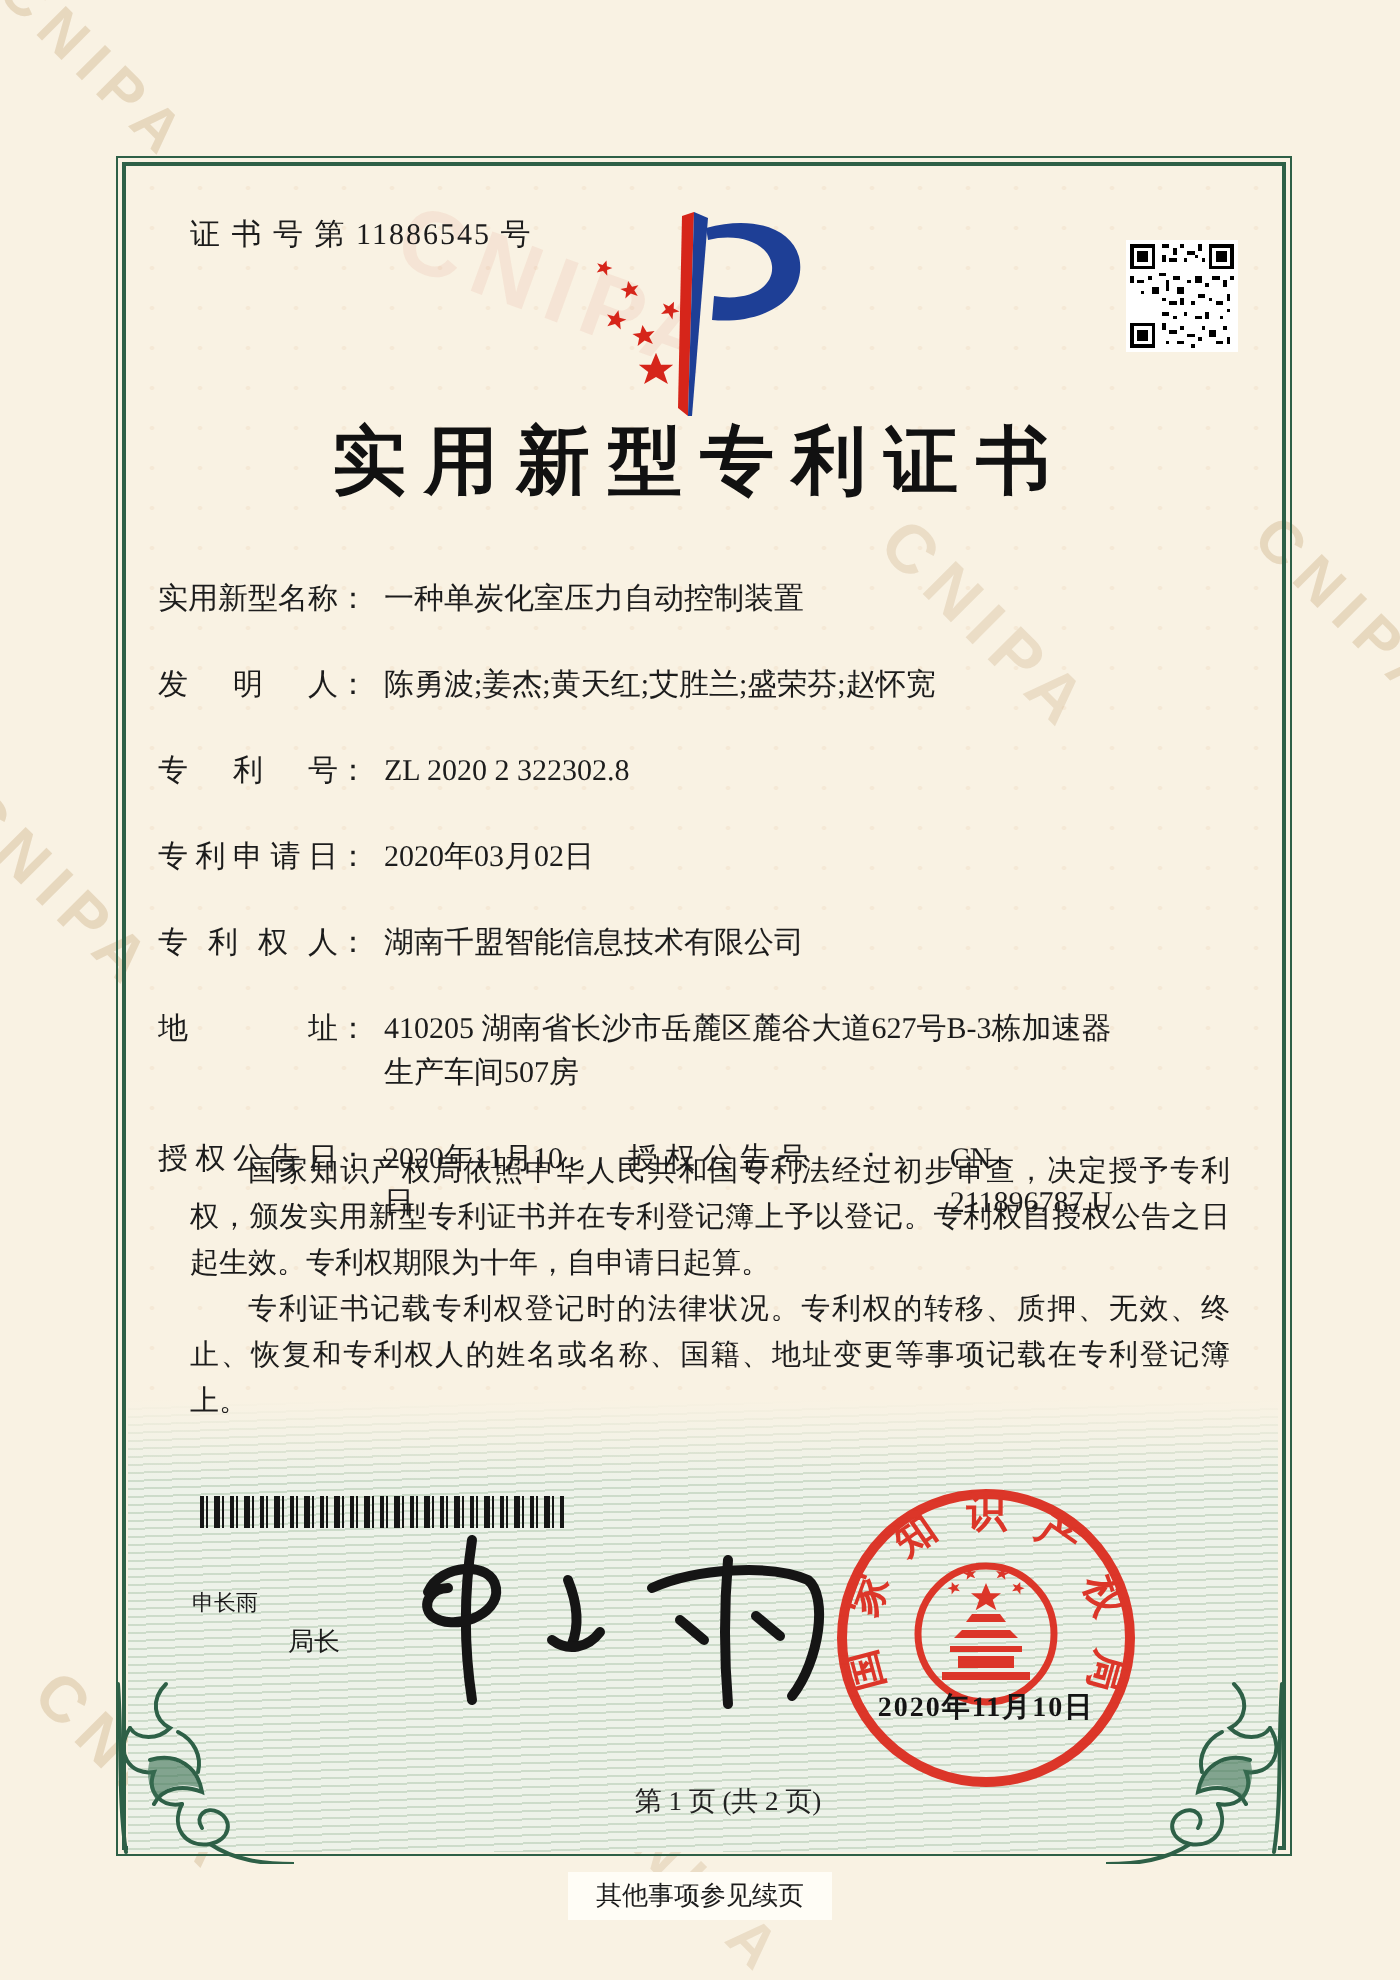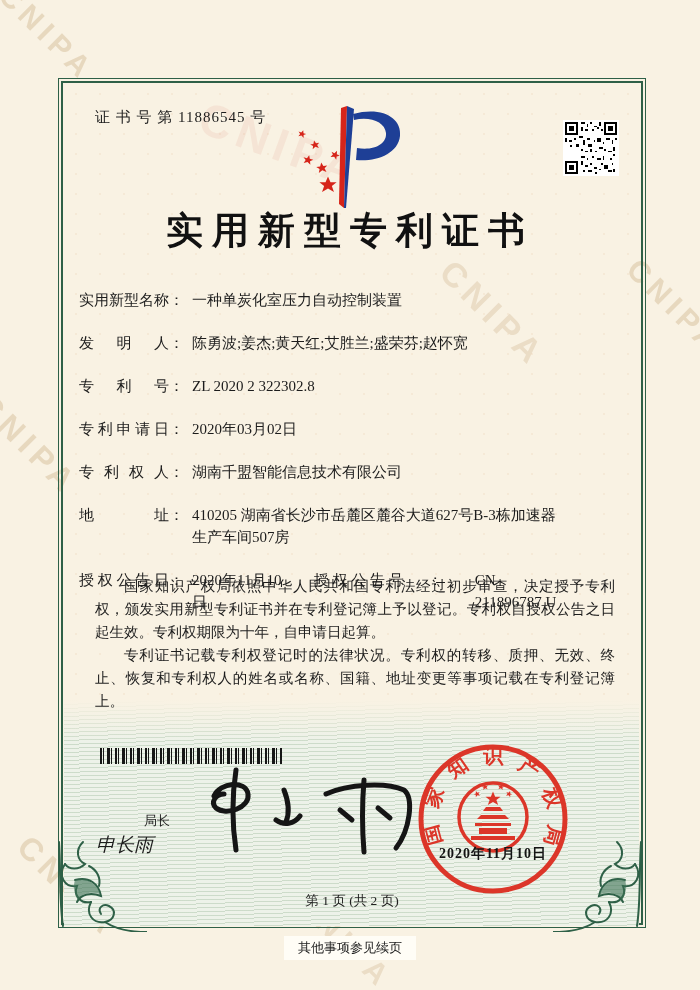--- a/index.html
+++ b/index.html
@@ -72,30 +72,30 @@
   .barcode{
     position:absolute; left:100px; top:748px; width:182px; height:16px;
     background-image:repeating-linear-gradient(90deg,
       #161616 0px,#161616 2px, transparent 2px, transparent 3px,
       #161616 3px,#161616 4px, transparent 4px, transparent 7px,
       #161616 7px,#161616 10px, transparent 10px, transparent 11px,
       #161616 11px,#161616 12px, transparent 12px, transparent 15px);
   }
   
   .signer-title{position:absolute; left:96px; top:812px; font-size:13px;margin-left:48px;}
-  .signer-name{position:absolute; left:96px; top:832px; font-size:19px;font-style:italic;}
+  .signer-name{position:absolute; left:96px; top:794px; font-size:11px;}
   .signature{position:absolute; left:180px; top:756px; width:260px; height:105px;}
   
   .seal{position:absolute; left:413px; top:739px; width:160px; height:160px; opacity:.94;}
   .seal-date{
     position:absolute; left:413px; top:845px; width:160px; text-align:center;
     font-size:14px; font-weight:600; color:#141414; letter-spacing:1px; z-index:5;
   }
   
-  .pageno{position:absolute; left:58px; top:892px; width:588px; text-align:center; font-size:13.5px; color:#222;}
+  .pageno{position:absolute; left:58px; top:892px; width:588px; text-align:center; font-size:13.5px; color:#222;padding-left:12px;}
   .note{position:absolute; left:0; top:936px; width:700px; text-align:center; font-size:13px;}
   .note span{background:#fffdf6; padding:3px 14px; display:inline-block;}
 </style>
 </head>
 <body>
 
 <div class="page">
 
   <span class="wm wm1">CNIPA</span>
   <span class="wm wm2">CNIPA</span>

